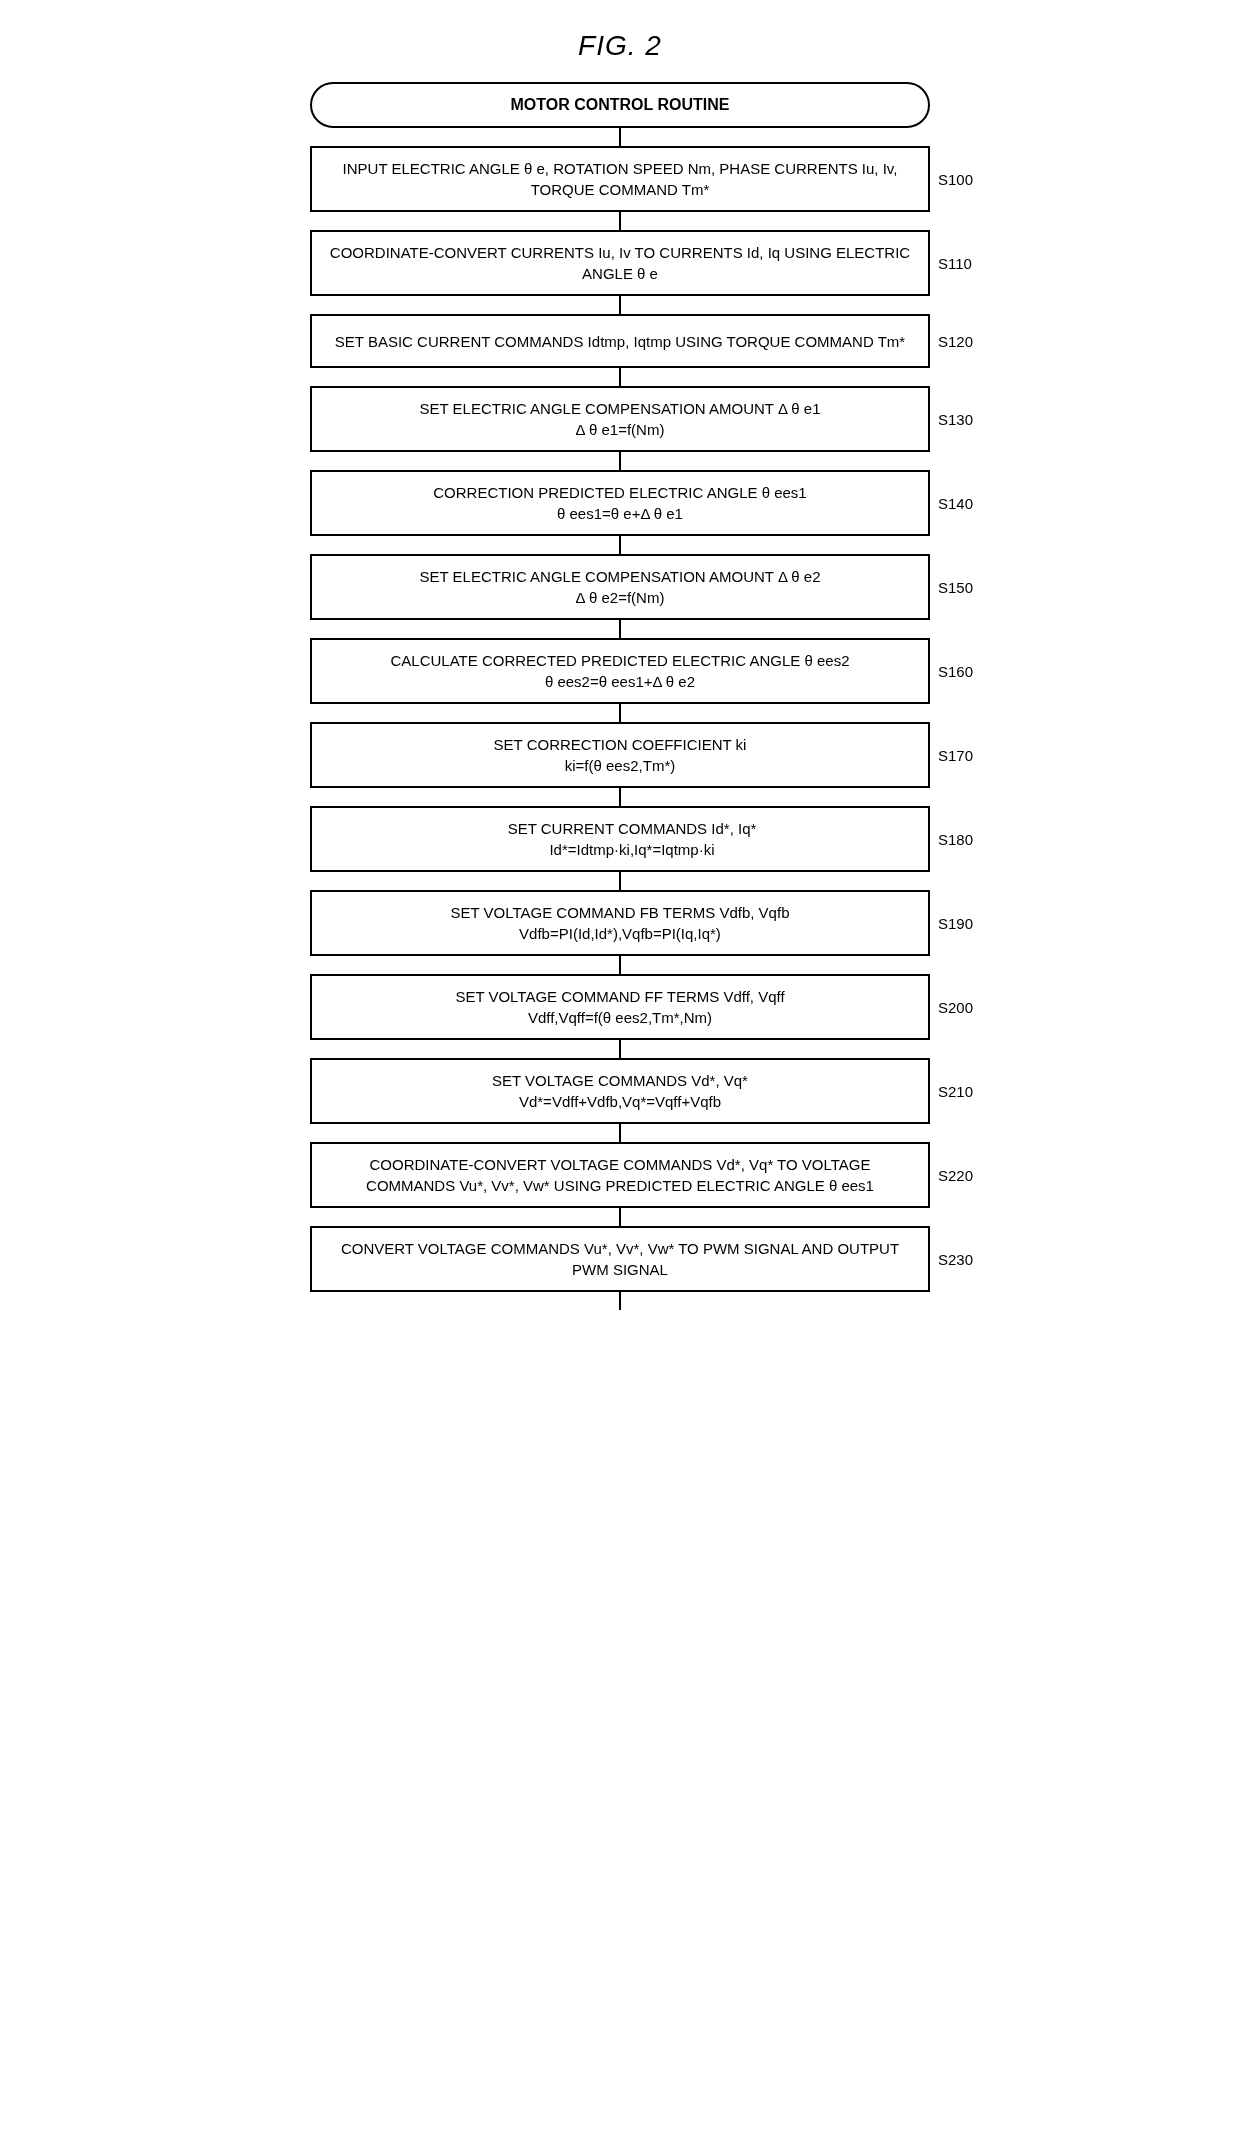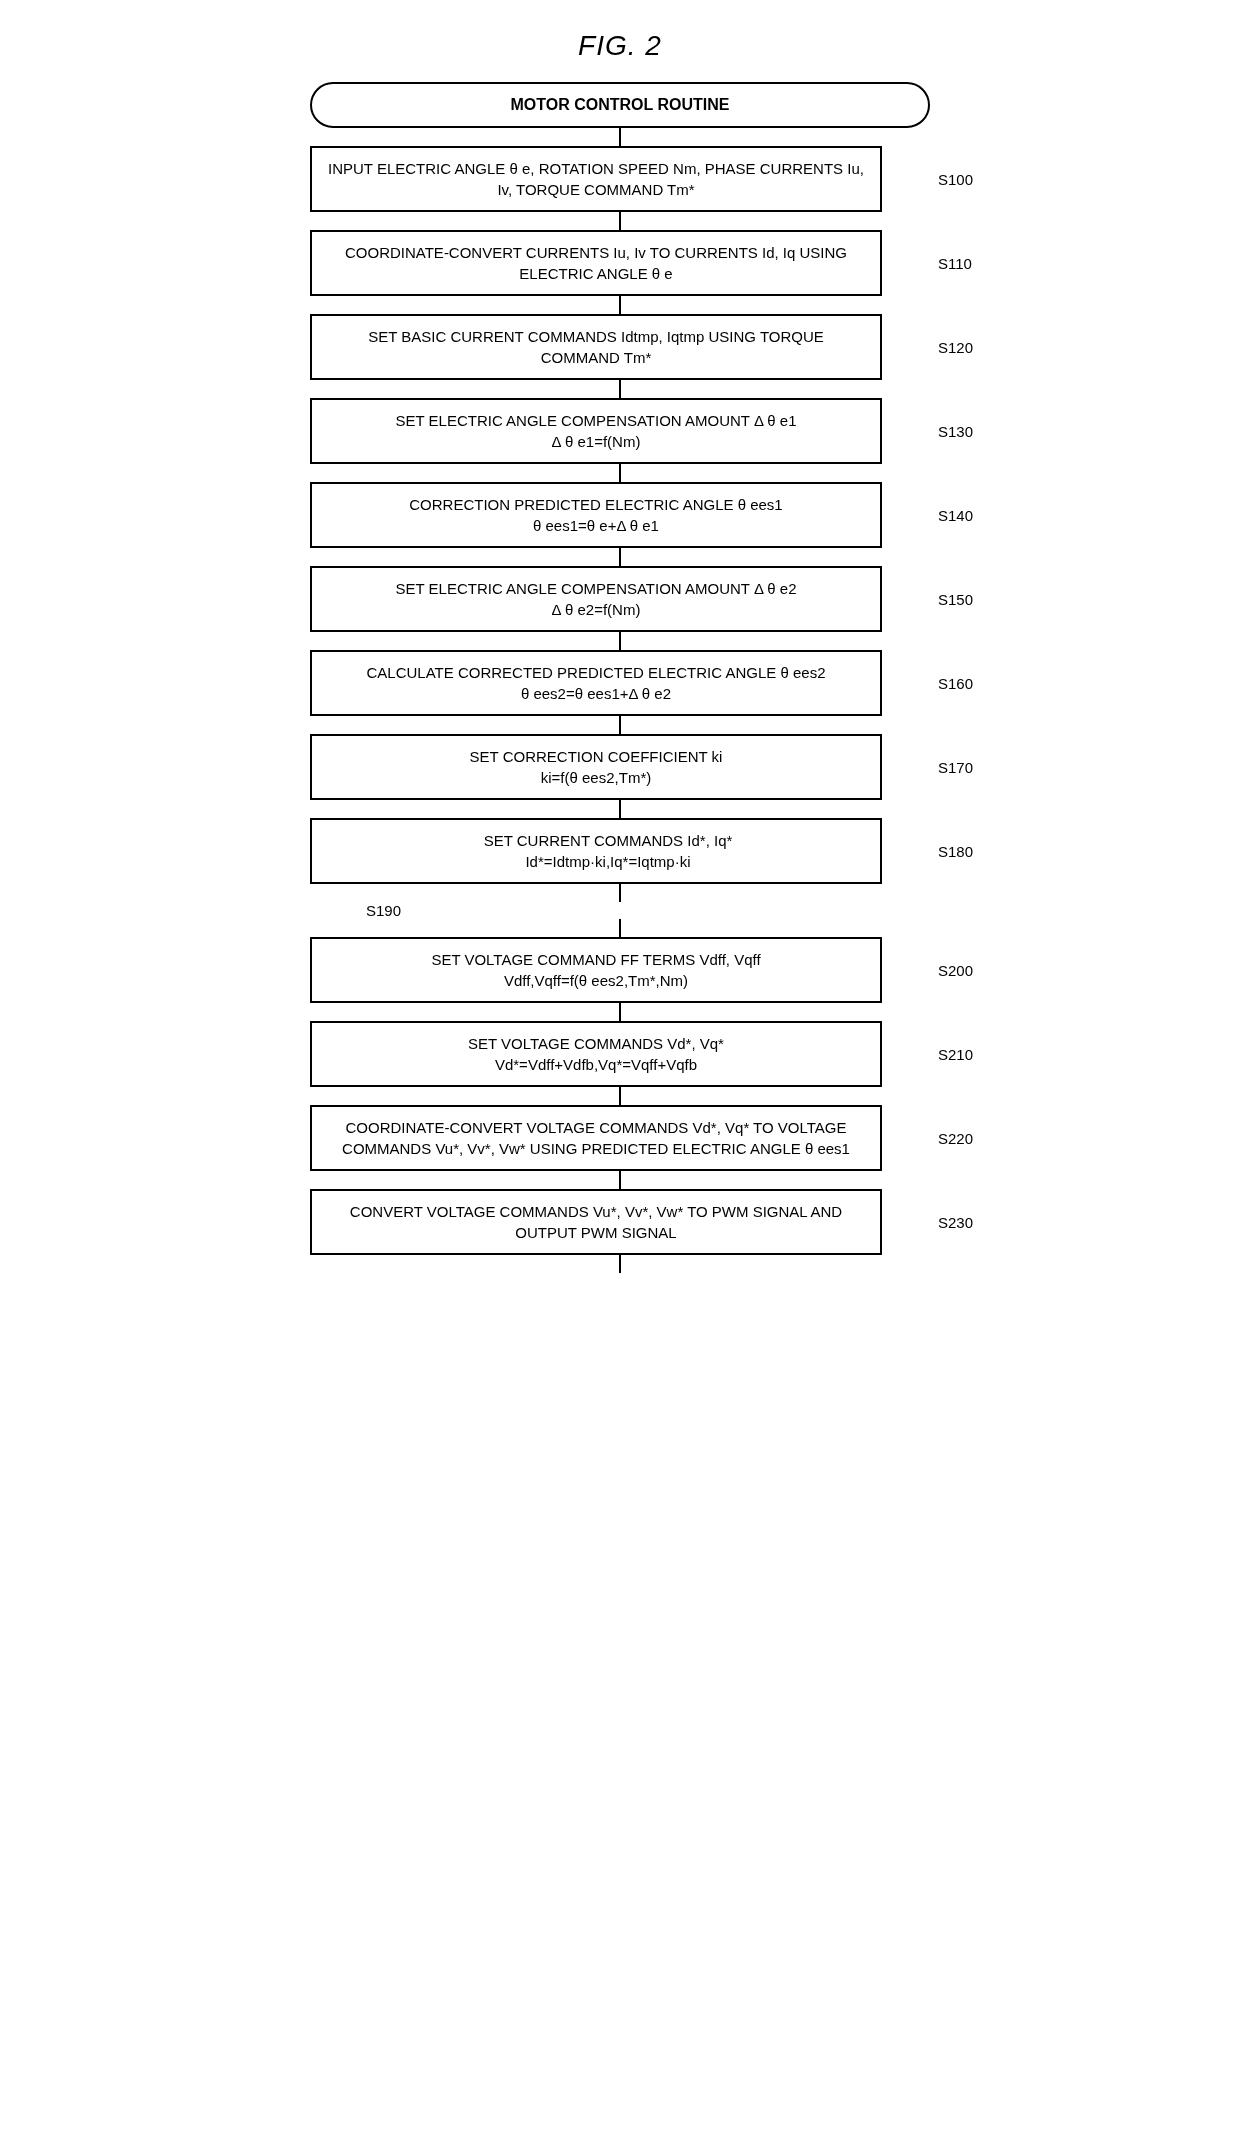--- a/index.html
+++ b/index.html
@@ -55,21 +55,20 @@
       min-height: 44px;
     }
     .step-label {
       width: 80px;
       text-align: left;
       padding-left: 8px;
       font-size: 15px;
       white-space: nowrap;
       display: flex;
       align-items: center;
-      margin-left: 48px;
     }
     .step-label-spacer {
       width: 80px;
     }
   </style>
 </head>
 <body>
 
 <div class="page-title">FIG. 2</div>
 
@@ -156,20 +155,22 @@
     <div class="step-label-spacer"></div>
     <div class="step-box" style="white-space: pre-line; padding-left: 40px;">SET CURRENT COMMANDS Id*, Iq*
 Id*=Idtmp·ki,Iq*=Iqtmp·ki</div>
     <div class="step-label">S180</div>
   </div>
 
   <div class="connector-line"></div>
 
   <div class="step-row">
     <div class="step-label-spacer"></div>
+    <div class="step-box" style="white-space: pre-line;">SET VOLTAGE COMMAND FB TERMS Vdfb, Vqfb
+Vdfb=PI(Id,Id*),Vqfb=PI(Iq,Iq*)</div>
     <div class="step-label">S190</div>
   </div>
 
   <div class="connector-line"></div>
 
   <div class="step-row">
     <div class="step-label-spacer"></div>
     <div class="step-box" style="white-space: pre-line;">SET VOLTAGE COMMAND FF TERMS Vdff, Vqff
 Vdff,Vqff=f(θ ees2,Tm*,Nm)</div>
     <div class="step-label">S200</div>

